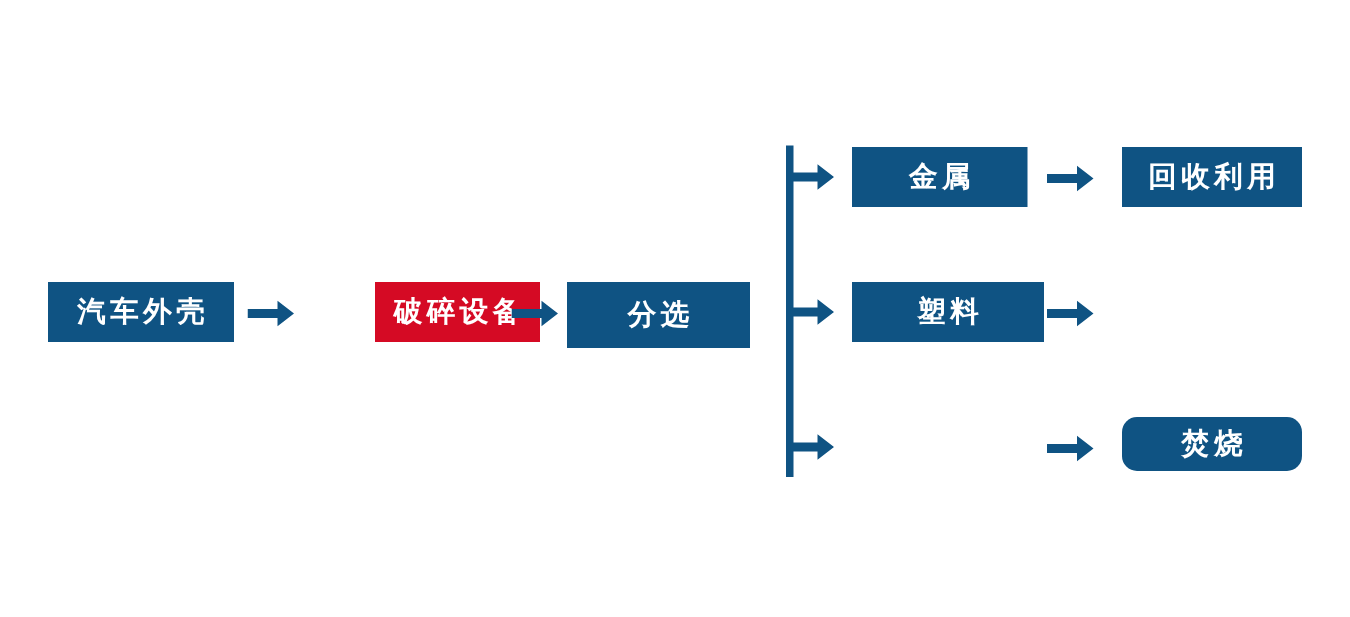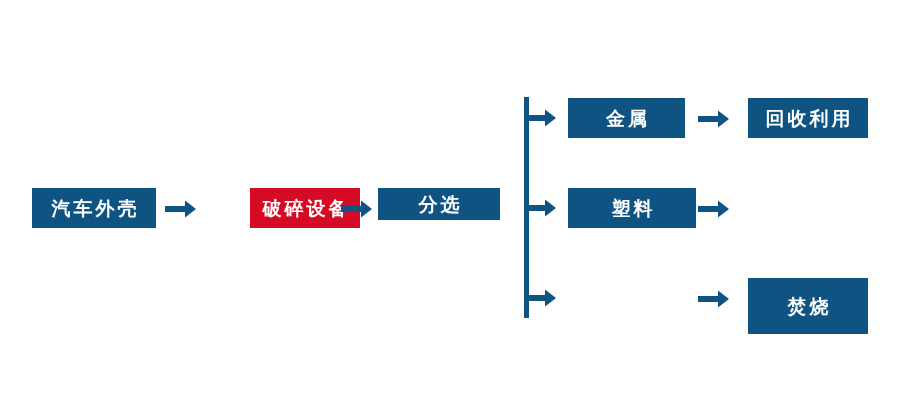--- a/index.html
+++ b/index.html
@@ -73,21 +73,21 @@
   </span>
 
   <div class="node red" style="left:202px; top:188px; width:110px; height:40px;margin-left:48px;">破碎设备</div>
 
   <span class="arrow" style="left:341px; top:198px; width:32px; height:22px;">
     <svg width="32" height="22" viewBox="0 0 32 22" aria-hidden="true">
       <path d="M0 8 H20 V2.5 L31 11 L20 19.5 V14 H0 Z" fill="#0F5383"></path>
     </svg>
   </span>
 
-  <div class="node blue" style="left:378px; top:188px; width:122px; height:32px;">分选</div>
+  <div class="node blue" style="left:378px; top:188px; width:122px; height:44px;">分选</div>
 
   <div class="trunk" style="left:524px; top:97px; width:5px; height:221px;"></div>
 
   <span class="branch-arrow" style="left:527px; top:107px; width:30px; height:22px;">
     <svg width="30" height="22" viewBox="0 0 30 22" aria-hidden="true">
       <path d="M0 8 H18 V2.5 L29 11 L18 19.5 V14 H0 Z" fill="#0F5383"></path>
     </svg>
   </span>
 
   <div class="node blue" style="left:568px; top:98px; width:117px; height:40px;">金属</div>
@@ -121,15 +121,15 @@
     </svg>
   </span>
 
 
   <span class="arrow" style="left:698px; top:288px; width:32px; height:22px;">
     <svg width="32" height="22" viewBox="0 0 32 22" aria-hidden="true">
       <path d="M0 8 H20 V2.5 L31 11 L20 19.5 V14 H0 Z" fill="#0F5383"></path>
     </svg>
   </span>
 
-  <div class="node blue" style="left:748px; top:278px; width:120px; height:56px;">焚烧</div>
+  <div class="node blue" style="left:748px; top:278px; width:120px; height:36px;border-radius:10px;">焚烧</div>
 
 </div>
 
 </body></html>

